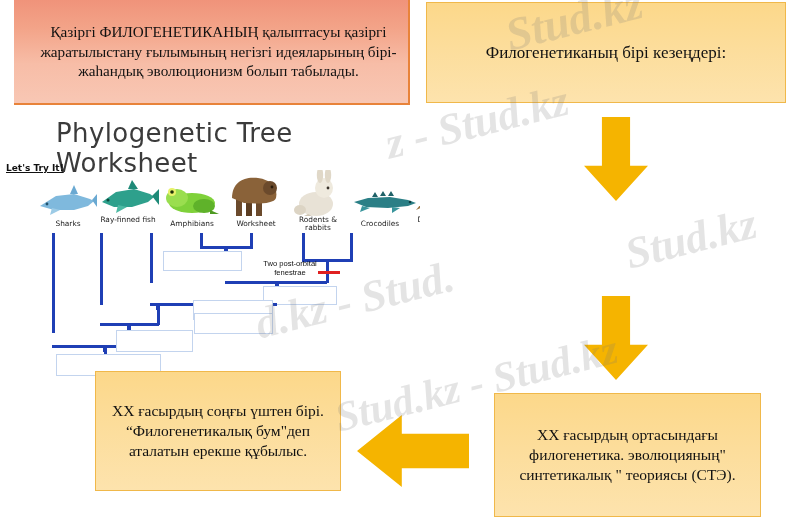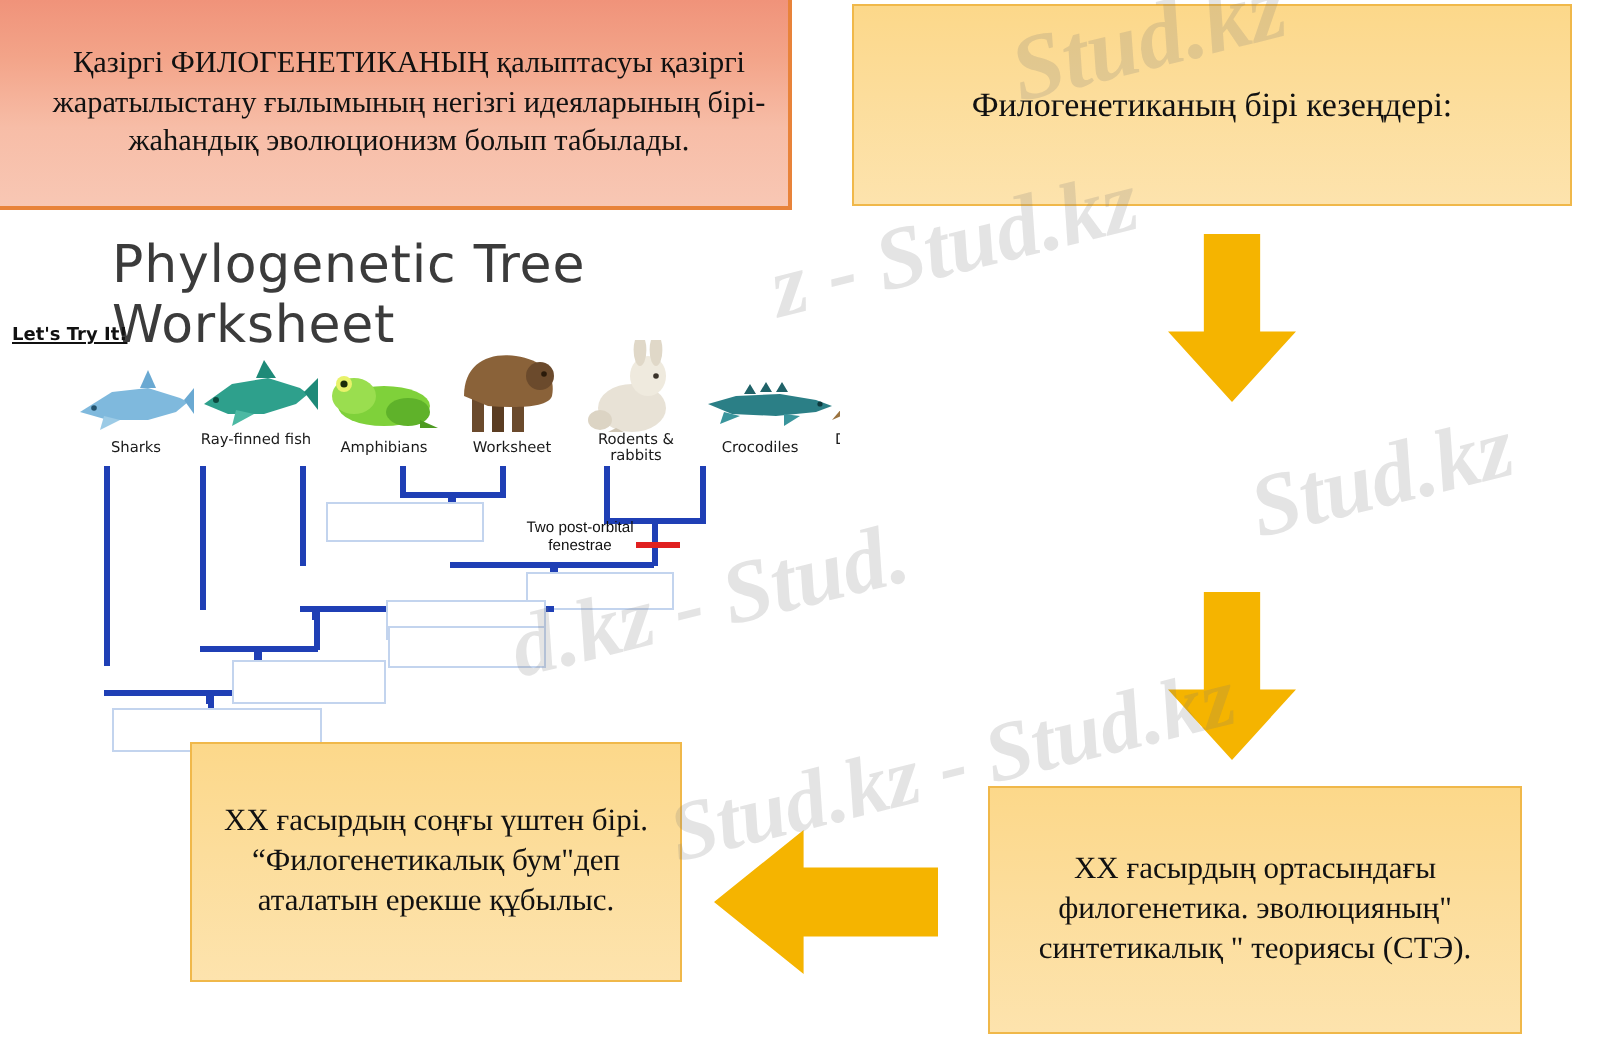--- a/index.html
+++ b/index.html
@@ -21,21 +21,21 @@
     justify-content:center;
     text-align:center;
     color:#111111;
     line-height:1.28;
     z-index:5;
   }
   .box .txt{display:block;padding:0 8px;}
 
   
   #box-intro{
-    left:0px;top:0px;width:396px;height:105px;
+    left:14px;top:0px;width:396px;height:105px;
     border:2px solid #e8833a;
     border-left:none;border-top:none;
     background:linear-gradient(to bottom,#f0937a 0%,#f3a489 28%,#f7bda7 62%,#f8c7b4 100%);
     font-size:15.2px;
     padding-left:15px;
   }
 
   
   .amber{
     background:linear-gradient(to bottom,#fcd88a 0%,#fcdd9b 45%,#fde3ad 100%);

